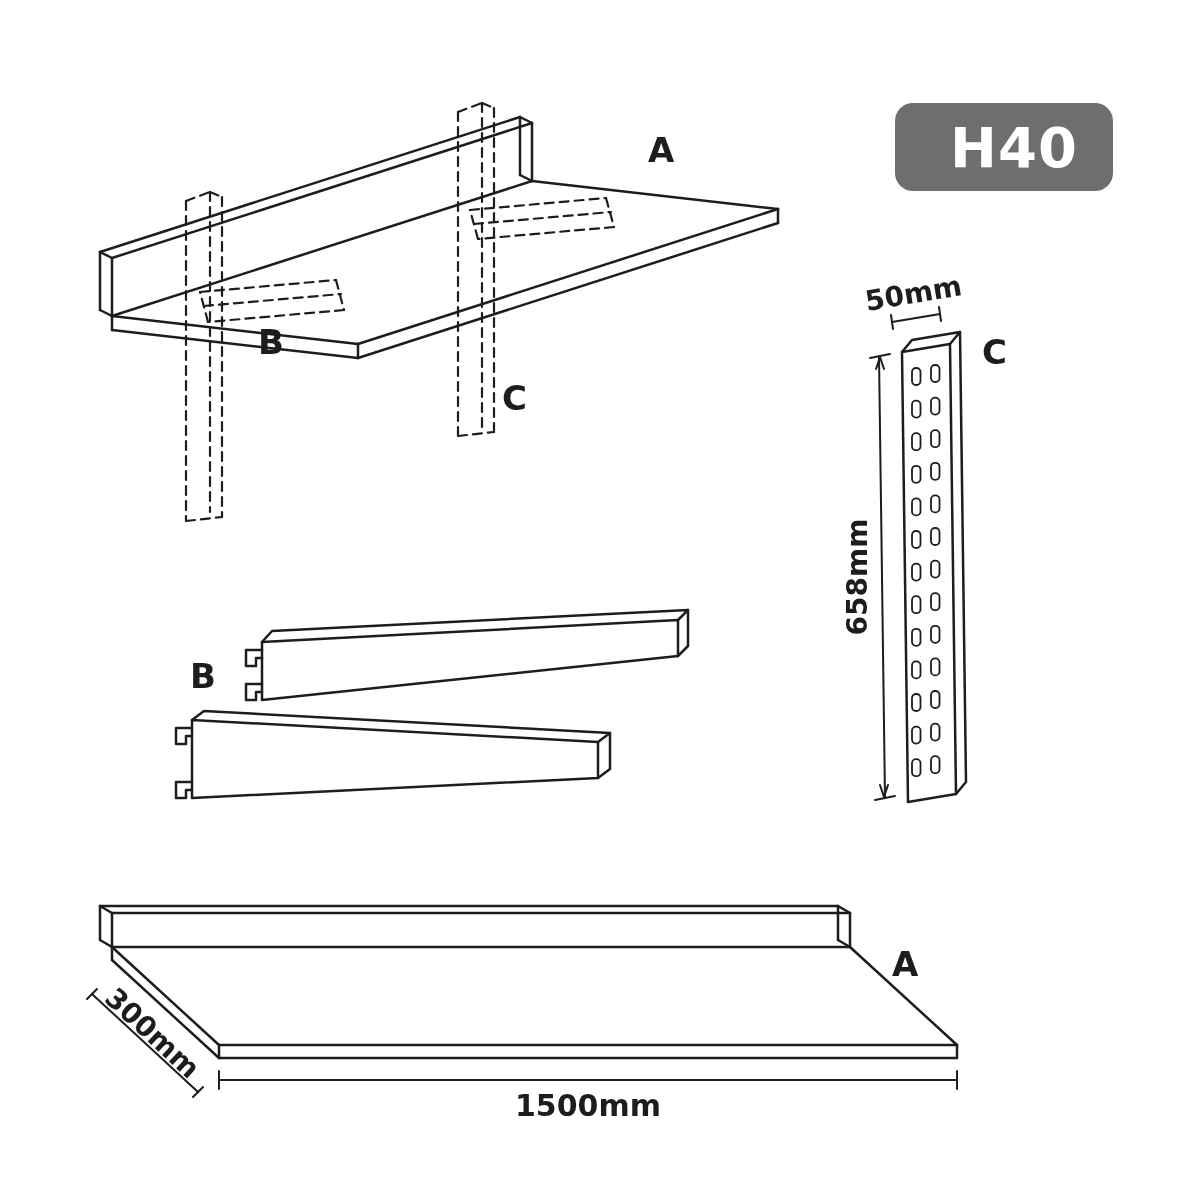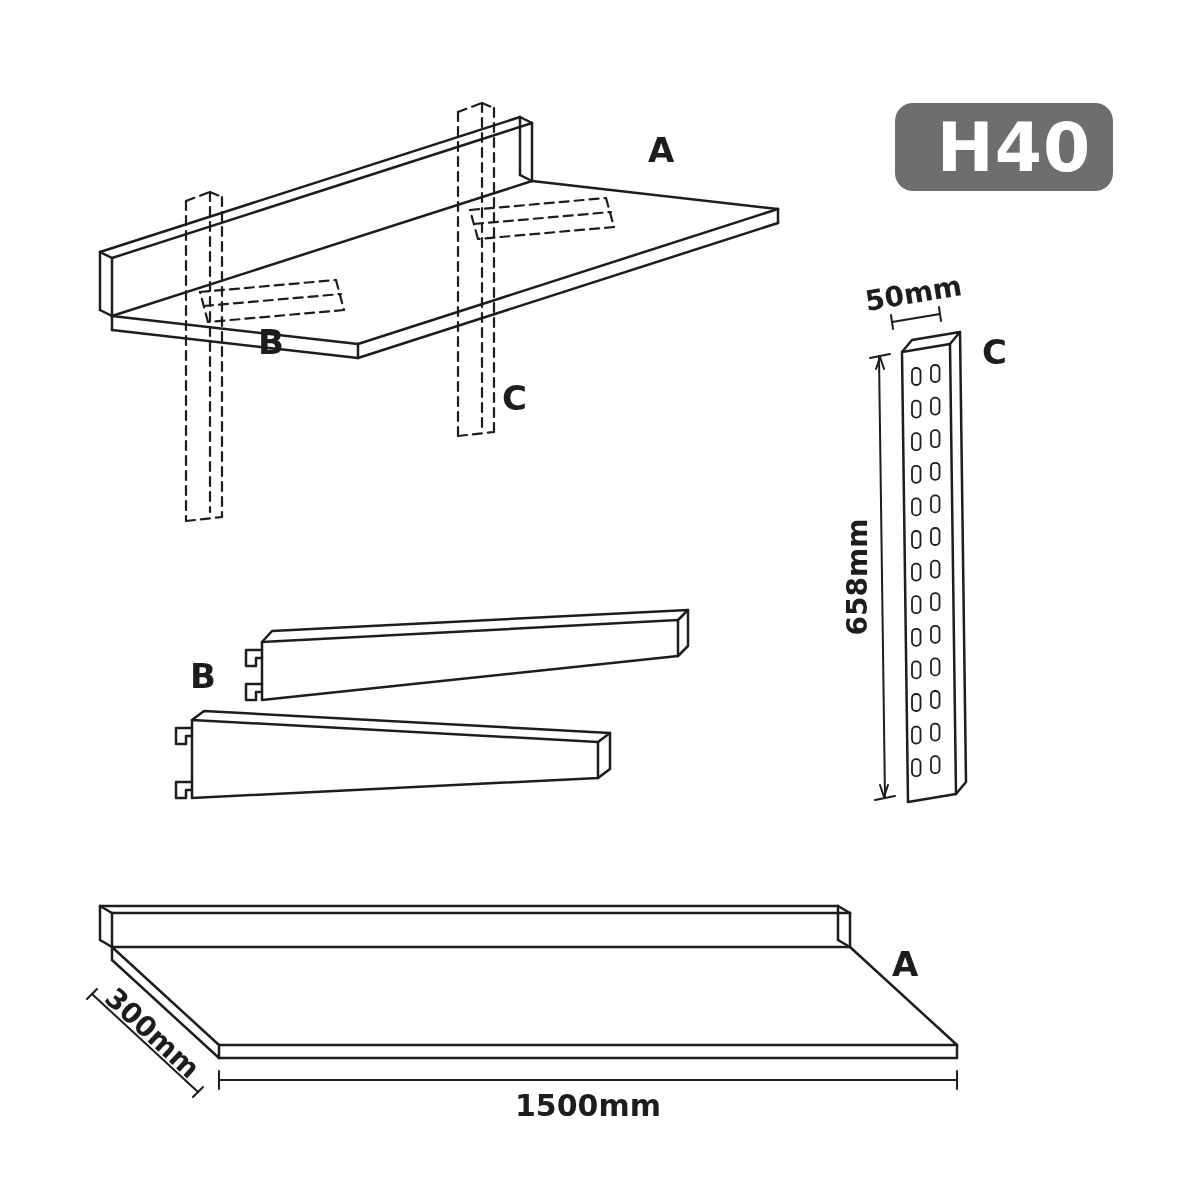--- a/index.html
+++ b/index.html
@@ -11,21 +11,21 @@
   svg.art path.thin { stroke-width:2; }
   svg.art path.dashed { stroke-width:2.2; stroke-dasharray:9 6; }
   #rail-slots rect { fill:none; stroke:currentColor; stroke-width:1.8; }
   svg.art text { fill:currentColor; stroke:none; }
   .lbl { font:700 34px "DejaVu Sans",sans-serif; }
   .dim { font:700 28px "DejaVu Sans",sans-serif; }
   .dim-lg { font:700 30px "DejaVu Sans",sans-serif; }
   .badge { position:absolute; left:895px; top:103px; width:218px; height:88px;
            background:var(--badge-bg,#6c6e70); color:var(--badge-text,#fff);
            border-radius:18px; display:flex; align-items:center; justify-content:center;
-           font-size:68px; font-weight:700; letter-spacing:1px;padding-left:20px; }
+           font-size:56px; font-weight:700; letter-spacing:1px;padding-left:20px; }
 </style>
 </head>
 <body>
 
 <div class="stage">
 
   <div class="badge">H40</div>
 
   <svg class="art" width="1200" height="1200" viewBox="0 0 1200 1200">
 

